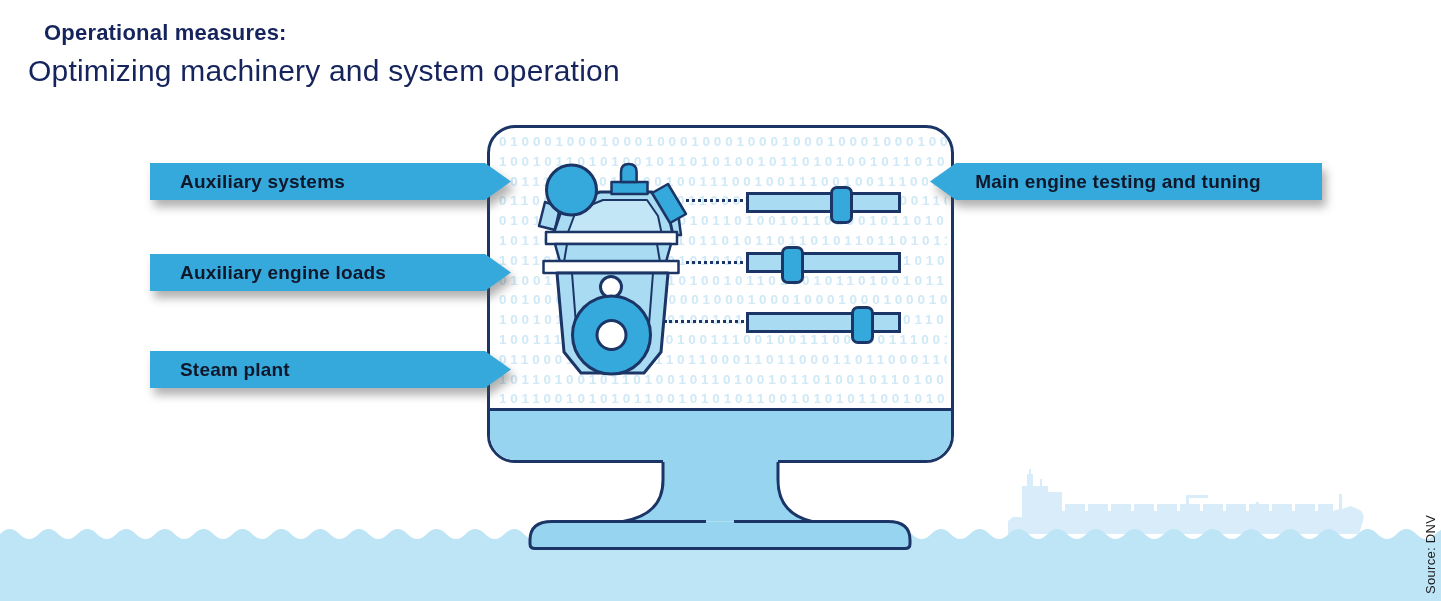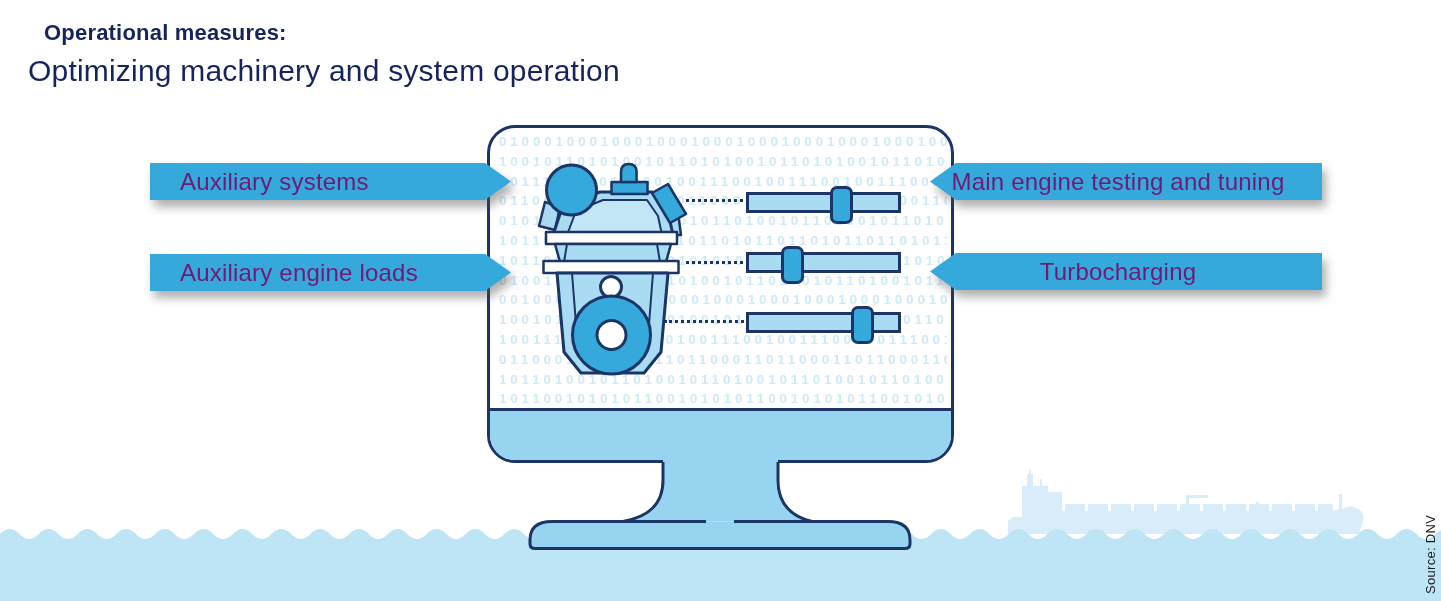--- a/index.html
+++ b/index.html
@@ -53,21 +53,21 @@
   }
   .sl1{top:192px;} .sl2{top:252px;} .sl3{top:312px;}
   .handle{
     position:absolute;top:-9px;width:23px;height:38px;box-sizing:border-box;
     background:var(--accent-blue);border:3px solid var(--navy);border-radius:7px;
   }
 
   
   .banner-wrap{z-index:5;filter:drop-shadow(4px 7px 5px rgba(80,80,80,.45));}
   .banner{
-    height:37px;background:var(--accent-blue);color:#701a75;font-weight:normal;font-size:24px;
+    height:37px;background:var(--accent-blue);color:#0f172a;font-weight:bold;font-size:19px;
     line-height:37px;letter-spacing:.2px;box-sizing:border-box;white-space:nowrap;
   }
   .banner-left{clip-path:polygon(0 0,calc(100% - 26px) 0,100% 50%,calc(100% - 26px) 100%,0 100%);padding-left:30px;text-align:left;}
   .banner-right{clip-path:polygon(26px 0,100% 0,100% 100%,26px 100%,0 50%);padding-right:16px;text-align:center;}
   .lb{left:150px;width:361px;}
   .rb{left:930px;width:392px;}
   .lb1{top:163px;} .lb2{top:254px;} .lb3{top:351px;}
   .rb1{top:163px;} .rb2{top:253px;}
 
   
@@ -180,23 +180,23 @@
   <div class="abs slider sl3">
     <div class="handle" style="left: calc(76% - 11px);"></div>
   </div>
 
   <div class="abs banner-wrap lb lb1">
     <div class="banner banner-left"><span>Auxiliary systems</span></div>
   </div>
   <div class="abs banner-wrap lb lb2">
     <div class="banner banner-left"><span>Auxiliary engine loads</span></div>
   </div>
+  <div class="abs banner-wrap lb lb3">
+    <div class="banner banner-left"><span>Steam plant</span></div>
+  </div>
 
   <div class="abs banner-wrap rb rb1">
     <div class="banner banner-right"><span>Main engine testing and tuning</span></div>
   </div>
-  <div class="abs banner-wrap rb rb2">
-    <div class="banner banner-right"><span>Turbocharging</span></div>
-  </div>
 
   <div class="abs source-note">Source: DNV</div>
 
 </div>
 
 </body></html>

